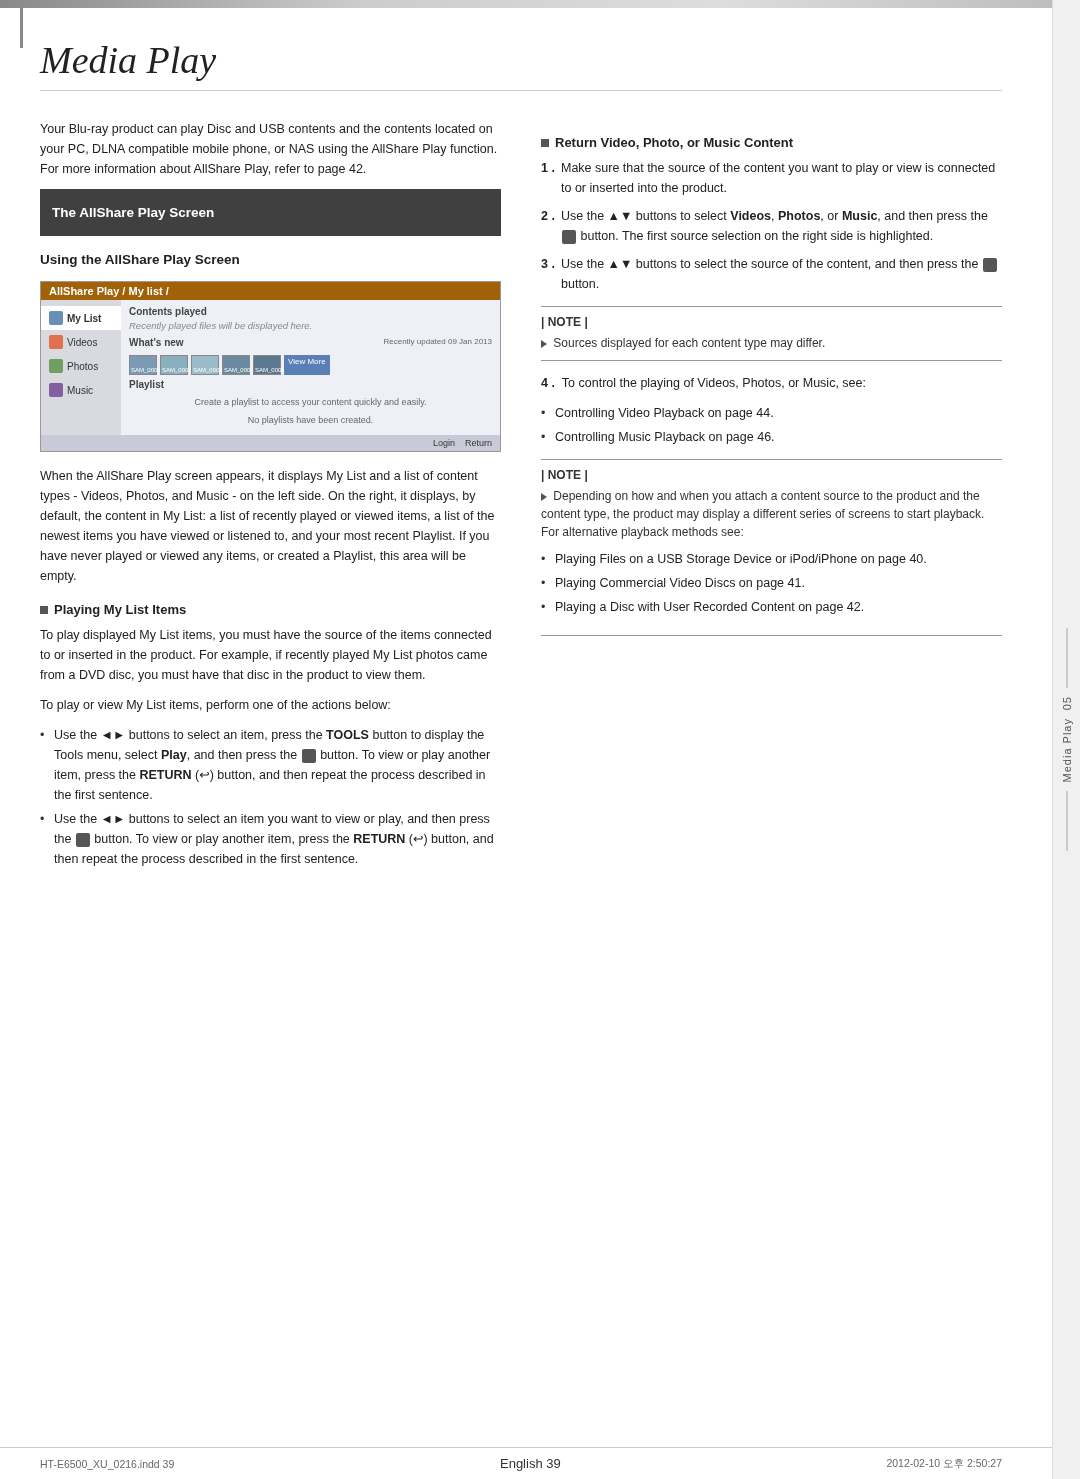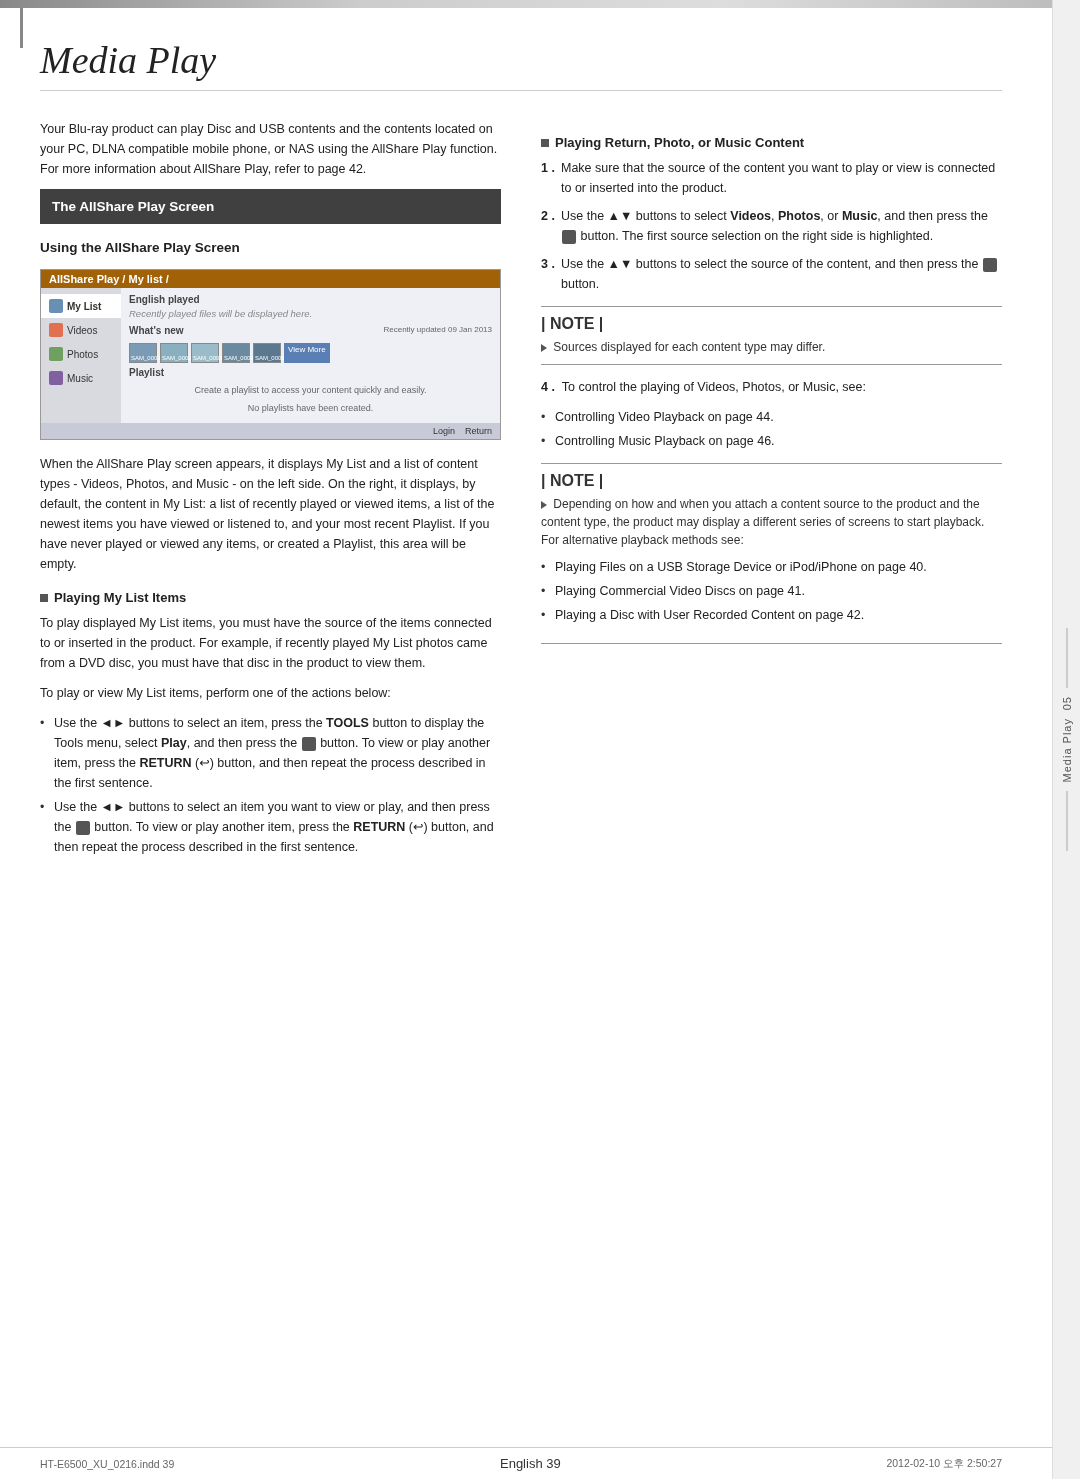--- a/index.html
+++ b/index.html
@@ -90,21 +90,21 @@
     .col-right {
       flex: 1;
     }
 
     
     .section-heading-box {
       background: #404040;
       color: #fff;
       font-size: 13.5px;
       font-weight: bold;
-      padding: 10px 12px;
+      padding: 16px 12px;
       margin-bottom: 14px;
     }
 
     
     .sub-heading {
       font-size: 13.5px;
       font-weight: bold;
       margin-bottom: 10px;
       margin-top: 16px;
     }
@@ -248,21 +248,21 @@
 
     
     .note-box {
       border-top: 1px solid #999;
       border-bottom: 1px solid #999;
       padding: 8px 0;
       margin: 12px 0;
     }
 
     .note-label {
-      font-size: 16px;
+      font-size: 12px;
       font-weight: bold;
       margin-bottom: 5px;
       color: #333;
     }
 
     .note-content {
       font-size: 12px;
       line-height: 1.5;
       color: #333;
     }
@@ -433,21 +433,21 @@
               <div class="allshare-sidebar-item">
                 <span class="sidebar-icon photos"></span>
                 <span>Photos</span>
               </div>
               <div class="allshare-sidebar-item">
                 <span class="sidebar-icon music"></span>
                 <span>Music</span>
               </div>
             </div>
             <div class="allshare-main">
-              <div class="allshare-section-title">English played</div>
+              <div class="allshare-section-title">Contents played</div>
               <div class="allshare-empty-text">Recently played files will be displayed here.</div>
               <div class="allshare-whatsnew">
                 <div class="allshare-section-title">What's new</div>
                 <div style="font-size:8px; color:#666;">Recently updated 09 Jan 2013</div>
               </div>
               <div class="allshare-thumbnails">
                 <div class="allshare-thumb" style="background:#7a9ab5;">
                     <span style="font-size:6px;">SAM_0001</span>
                   </div>
                 <div class="allshare-thumb" style="background:#8ab0c0;">
@@ -494,21 +494,21 @@
           <li>
             Use the ◄► buttons to select an item you want to view or play, and then press the <span class="kbd-icon"></span> button. To view or play another item, press the <strong>RETURN</strong> (↩) button, and then repeat the process described in the first sentence.
           </li>
         </ul>
       </div>
 
       <div class="col-right">
 
         <div class="sq-heading">
           <span class="sq-bullet"></span>
-          <span>Playing Return, Photo, or Music Content</span>
+          <span>Return Video, Photo, or Music Content</span>
         </div>
 
         <ol class="numbered-list">
           <li>
             <span class="num">1 .</span>
             <span>Make sure that the source of the content you want to play or view is connected to or inserted into the product.</span>
           </li>
           <li>
             <span class="num">2 .</span>
             <span>Use the ▲▼ buttons to select <strong>Videos</strong>, <strong>Photos</strong>, or <strong>Music</strong>, and then press the <span class="kbd-icon"></span> button. The first source selection on the right side is highlighted.</span>

